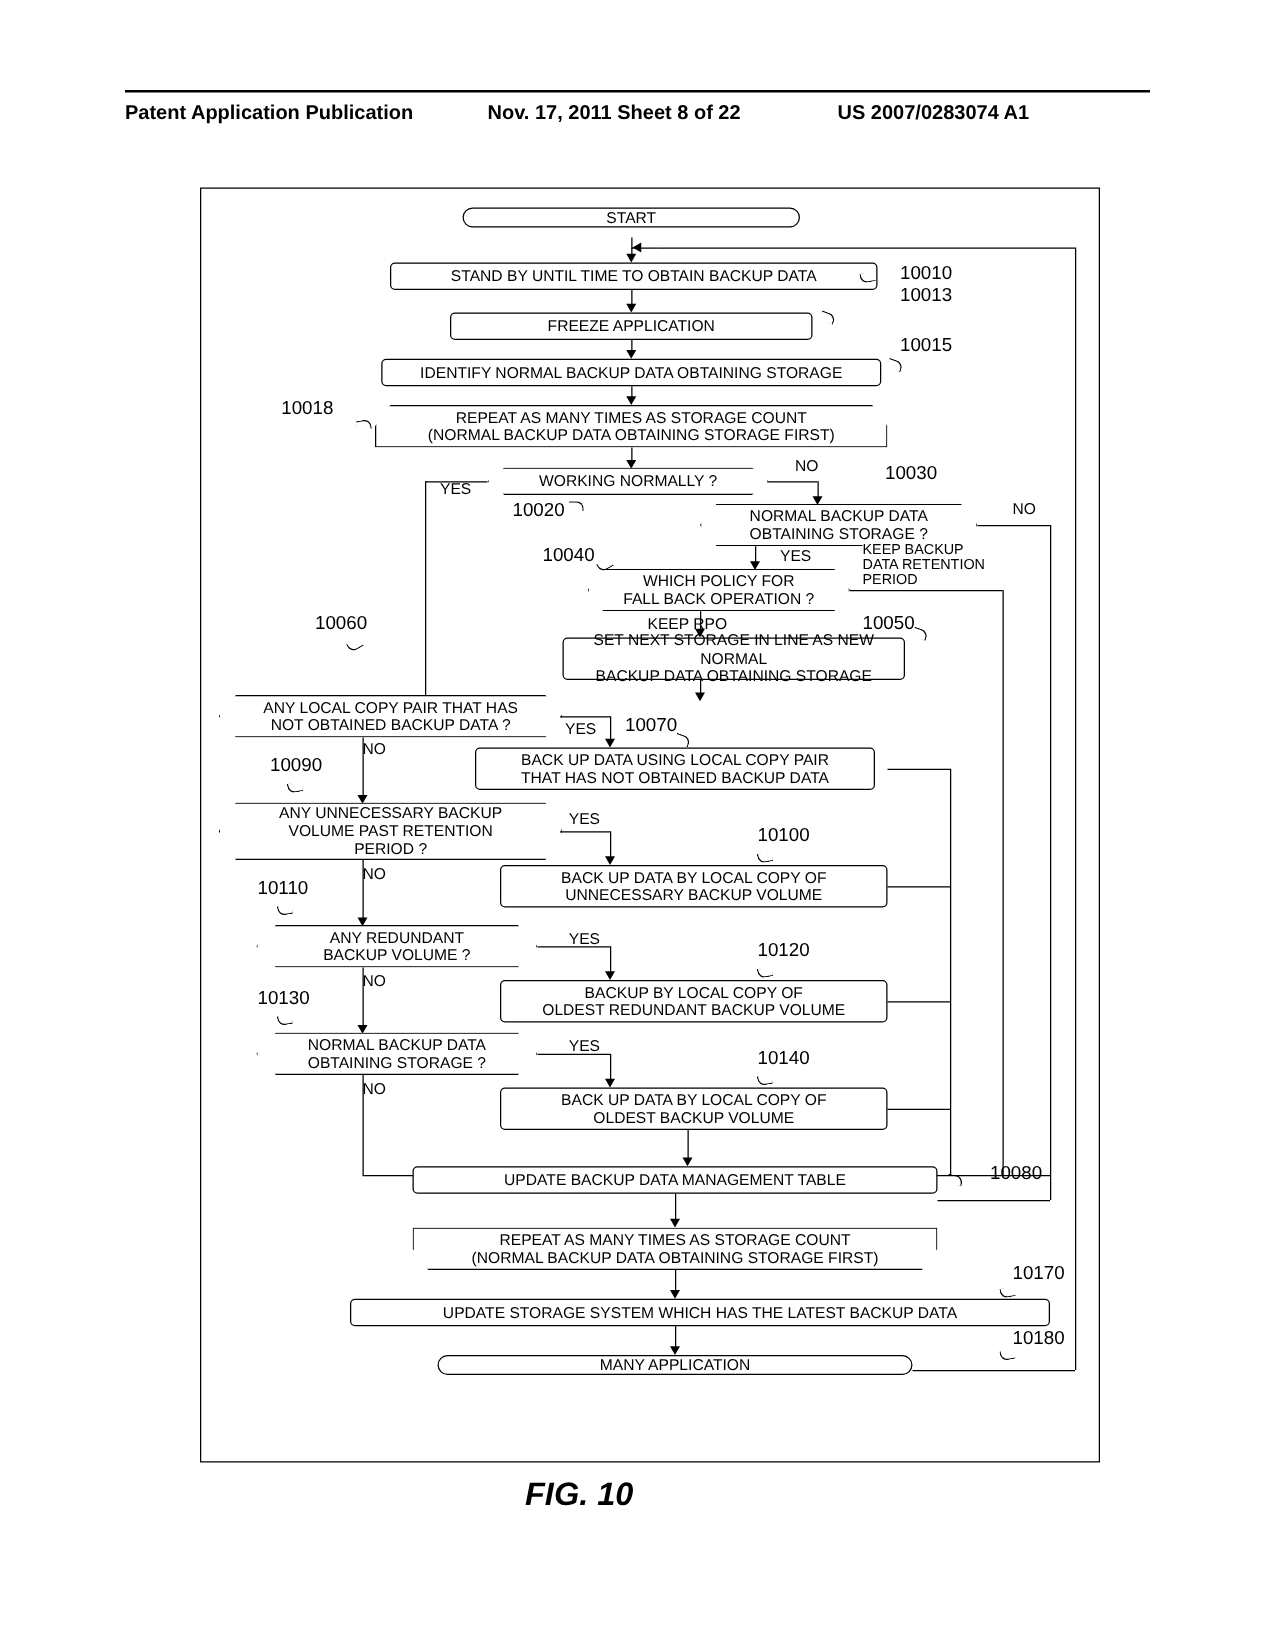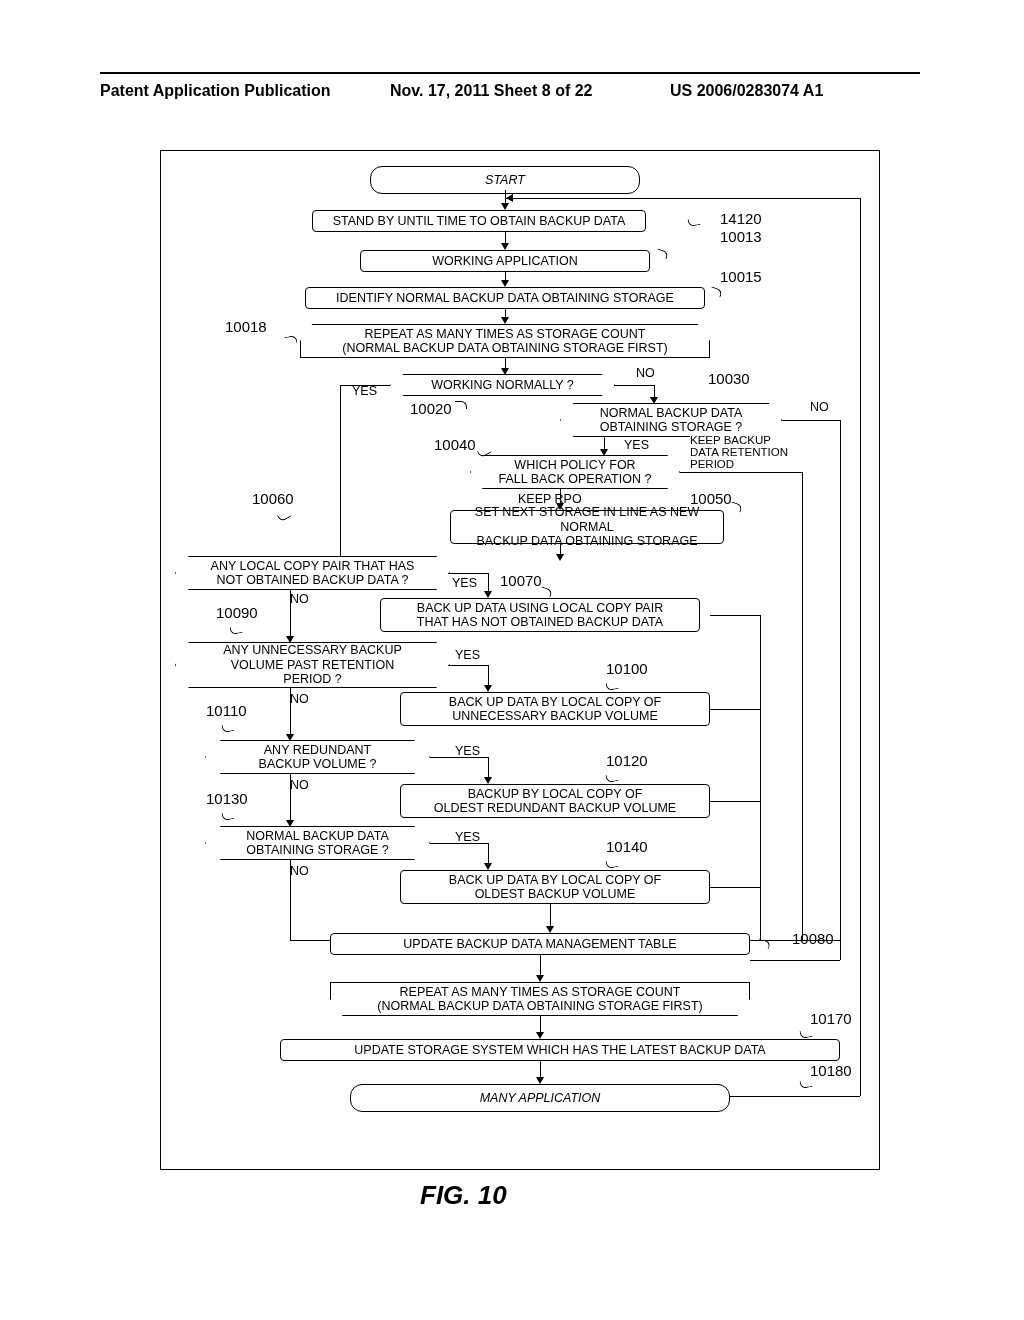--- a/index.html
+++ b/index.html
@@ -42,21 +42,21 @@
     border: 1.5px solid #000;
     background: #fff;
     font-size: 12.5px;
     text-align: center;
     line-height: 1.15;
     display: flex;
     align-items: center;
     justify-content: center;
     padding: 2px 8px;
   }
-  .terminal { border-radius: 12px; height: 28px; font-style: italic; }
+  .terminal { border-radius: 12px; height: 16px; }
   .process { border-radius: 4px; }
 
   .loop {
     position: absolute;
     background: #fff;
     font-size: 12.5px;
     text-align: center;
     line-height: 1.15;
     display: flex;
     align-items: center;
@@ -138,37 +138,37 @@
     left: 420px;
     top: 1180px;
   }
 </style>
 </head>
 <body>
 
 <div class="header-line"></div>
 <div class="header-text header-left">Patent Application Publication</div>
 <div class="header-text header-mid">Nov. 17, 2011  Sheet 8 of 22</div>
-<div class="header-text header-right">US 2006/0283074 A1</div>
+<div class="header-text header-right">US 2007/0283074 A1</div>
 
 <div class="flow-area"></div>
 
 <div class="node terminal" style="left:370px; top:166px; width:270px;">START</div>
 <div class="conn-v" style="left:505px; top:190px; height:15px;"></div>
 <div class="arrow-d" style="left:501px; top:203px;"></div>
 <div class="conn-h" style="left:505px; top:198px; width:20px;"></div>
 <div class="arrow-l" style="left:506px; top:194px;"></div>
 
-<div class="node process" style="left:312px; top:210px; width:334px; height:22px;">STAND BY UNTIL TIME TO OBTAIN BACKUP DATA</div>
-<div class="ref" style="left:720px; top:210px;">14120</div>
+<div class="node process" style="left:312px; top:210px; width:390px; height:22px;">STAND BY UNTIL TIME TO OBTAIN BACKUP DATA</div>
+<div class="ref" style="left:720px; top:210px;">10010</div>
 <div class="tick" style="left:688px; top:218px;"></div>
 <div class="conn-v" style="left:505px; top:232px; height:13px;"></div>
 <div class="arrow-d" style="left:501px; top:243px;"></div>
 
-<div class="node process" style="left:360px; top:250px; width:290px; height:22px;">WORKING APPLICATION</div>
+<div class="node process" style="left:360px; top:250px; width:290px; height:22px;">FREEZE APPLICATION</div>
 <div class="ref" style="left:720px; top:228px;">10013</div>
 <div class="tick" style="left:656px; top:250px; transform:rotate(200deg);"></div>
 <div class="conn-v" style="left:505px; top:272px; height:10px;"></div>
 <div class="arrow-d" style="left:501px; top:280px;"></div>
 
 <div class="node process" style="left:305px; top:287px; width:400px; height:22px;">IDENTIFY NORMAL BACKUP DATA OBTAINING STORAGE</div>
 <div class="ref" style="left:720px; top:268px;">10015</div>
 <div class="tick" style="left:710px; top:288px; transform:rotate(200deg);"></div>
 <div class="conn-v" style="left:505px; top:309px; height:10px;"></div>
 <div class="arrow-d" style="left:501px; top:317px;"></div>

